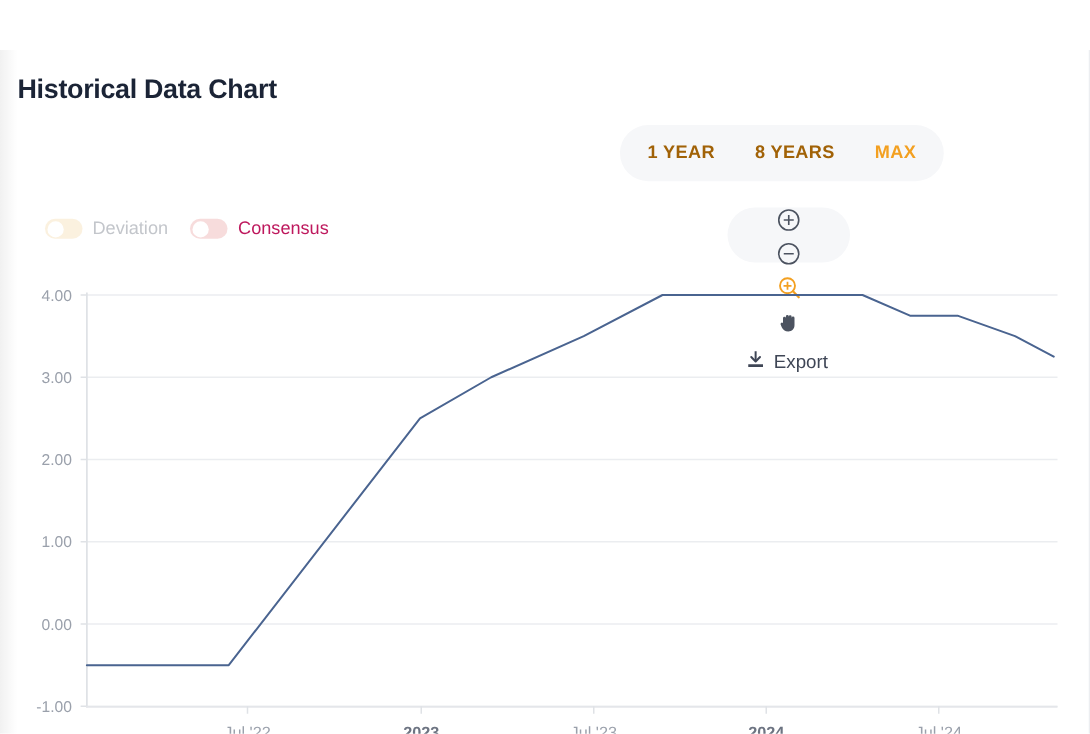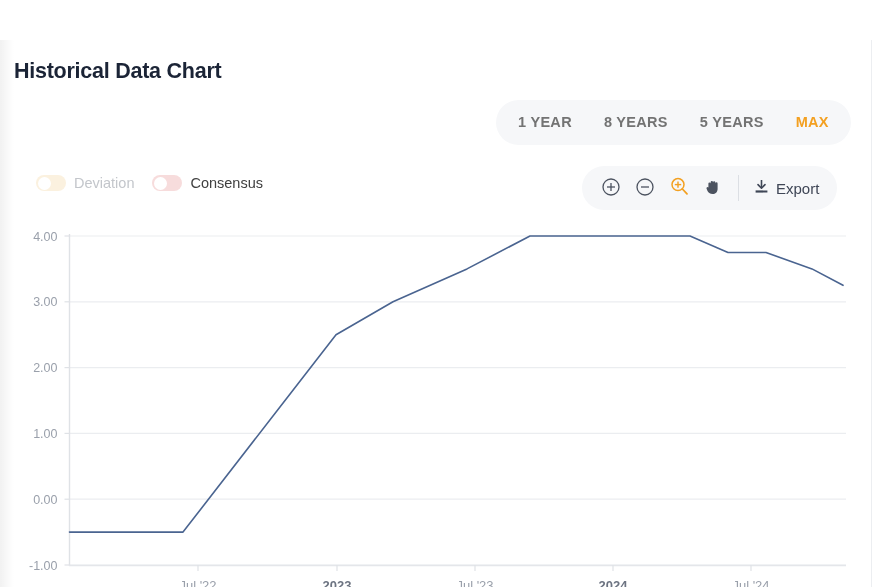--- a/index.html
+++ b/index.html
@@ -59,21 +59,21 @@
     height: 45px;
     border-radius: 23px;
     background: #f6f7f9;
     display: flex;
     align-items: center;
     padding: 0 6px;
   }
   .range-btn {
     font-size: 14.5px;
     font-weight: bold;
-    color: #737373;
+    color: #a16207;
     letter-spacing: 0.3px;
     padding: 0 16px;
     line-height: 45px;
     cursor: pointer;
     white-space: nowrap;
     background: none;
     border: none;
     font-family: inherit;
   }
   .range-btn.active {
@@ -85,20 +85,21 @@
     position: absolute;
     left: 582px;
     top: 126px;
     height: 44px;
     border-radius: 22px;
     background: #f6f7f9;
     display: flex;
     align-items: center;
     padding: 0 14px;
     gap: 4px;
+    flex-direction: column;
   }
   .tool-btn {
     width: 30px;
     height: 30px;
     display: flex;
     align-items: center;
     justify-content: center;
     cursor: pointer;
     background: none;
     border: none;
@@ -158,21 +159,21 @@
     background: #ffffff;
   }
   .legend-label {
     font-size: 14.5px;
     color: #b9bcc2;
     white-space: nowrap;
   }
   .legend-item.deviation .toggle { background: #fbf1df; }
   .legend-item.deviation .legend-label { color: #c3c6cb; }
   .legend-item.consensus .toggle { background: #f7dcdc; }
-  .legend-item.consensus .legend-label { color: #404040; }
+  .legend-item.consensus .legend-label { color: #be185d; }
 
   
   .plot-wrap {
     position: absolute;
     left: 0;
     top: 180px;
     width: 872px;
     height: 407px;
   }
   .plot-svg { display: block; }
@@ -199,21 +200,20 @@
 <div id="app">
 
   <div class="edge-shadow-left"></div>
   <div class="edge-line-right"></div>
 
   <div class="page-title">Historical Data Chart</div>
 
   <div class="range-selector">
     <button class="range-btn">1 YEAR</button>
     <button class="range-btn">8 YEARS</button>
-    <button class="range-btn">5 YEARS</button>
     <button class="range-btn active">MAX</button>
   </div>
 
   <div class="chart-toolbar">
     <button class="tool-btn">
       <span>
         <svg width="20" height="20" viewBox="0 0 20 20">
           <circle cx="10" cy="10" r="8" fill="none" stroke="#4c5360" stroke-width="1.3"></circle>
           <line x1="10" y1="6" x2="10" y2="14" stroke="#4c5360" stroke-width="1.3"></line>
           <line x1="6" y1="10" x2="14" y2="10" stroke="#4c5360" stroke-width="1.3"></line>

